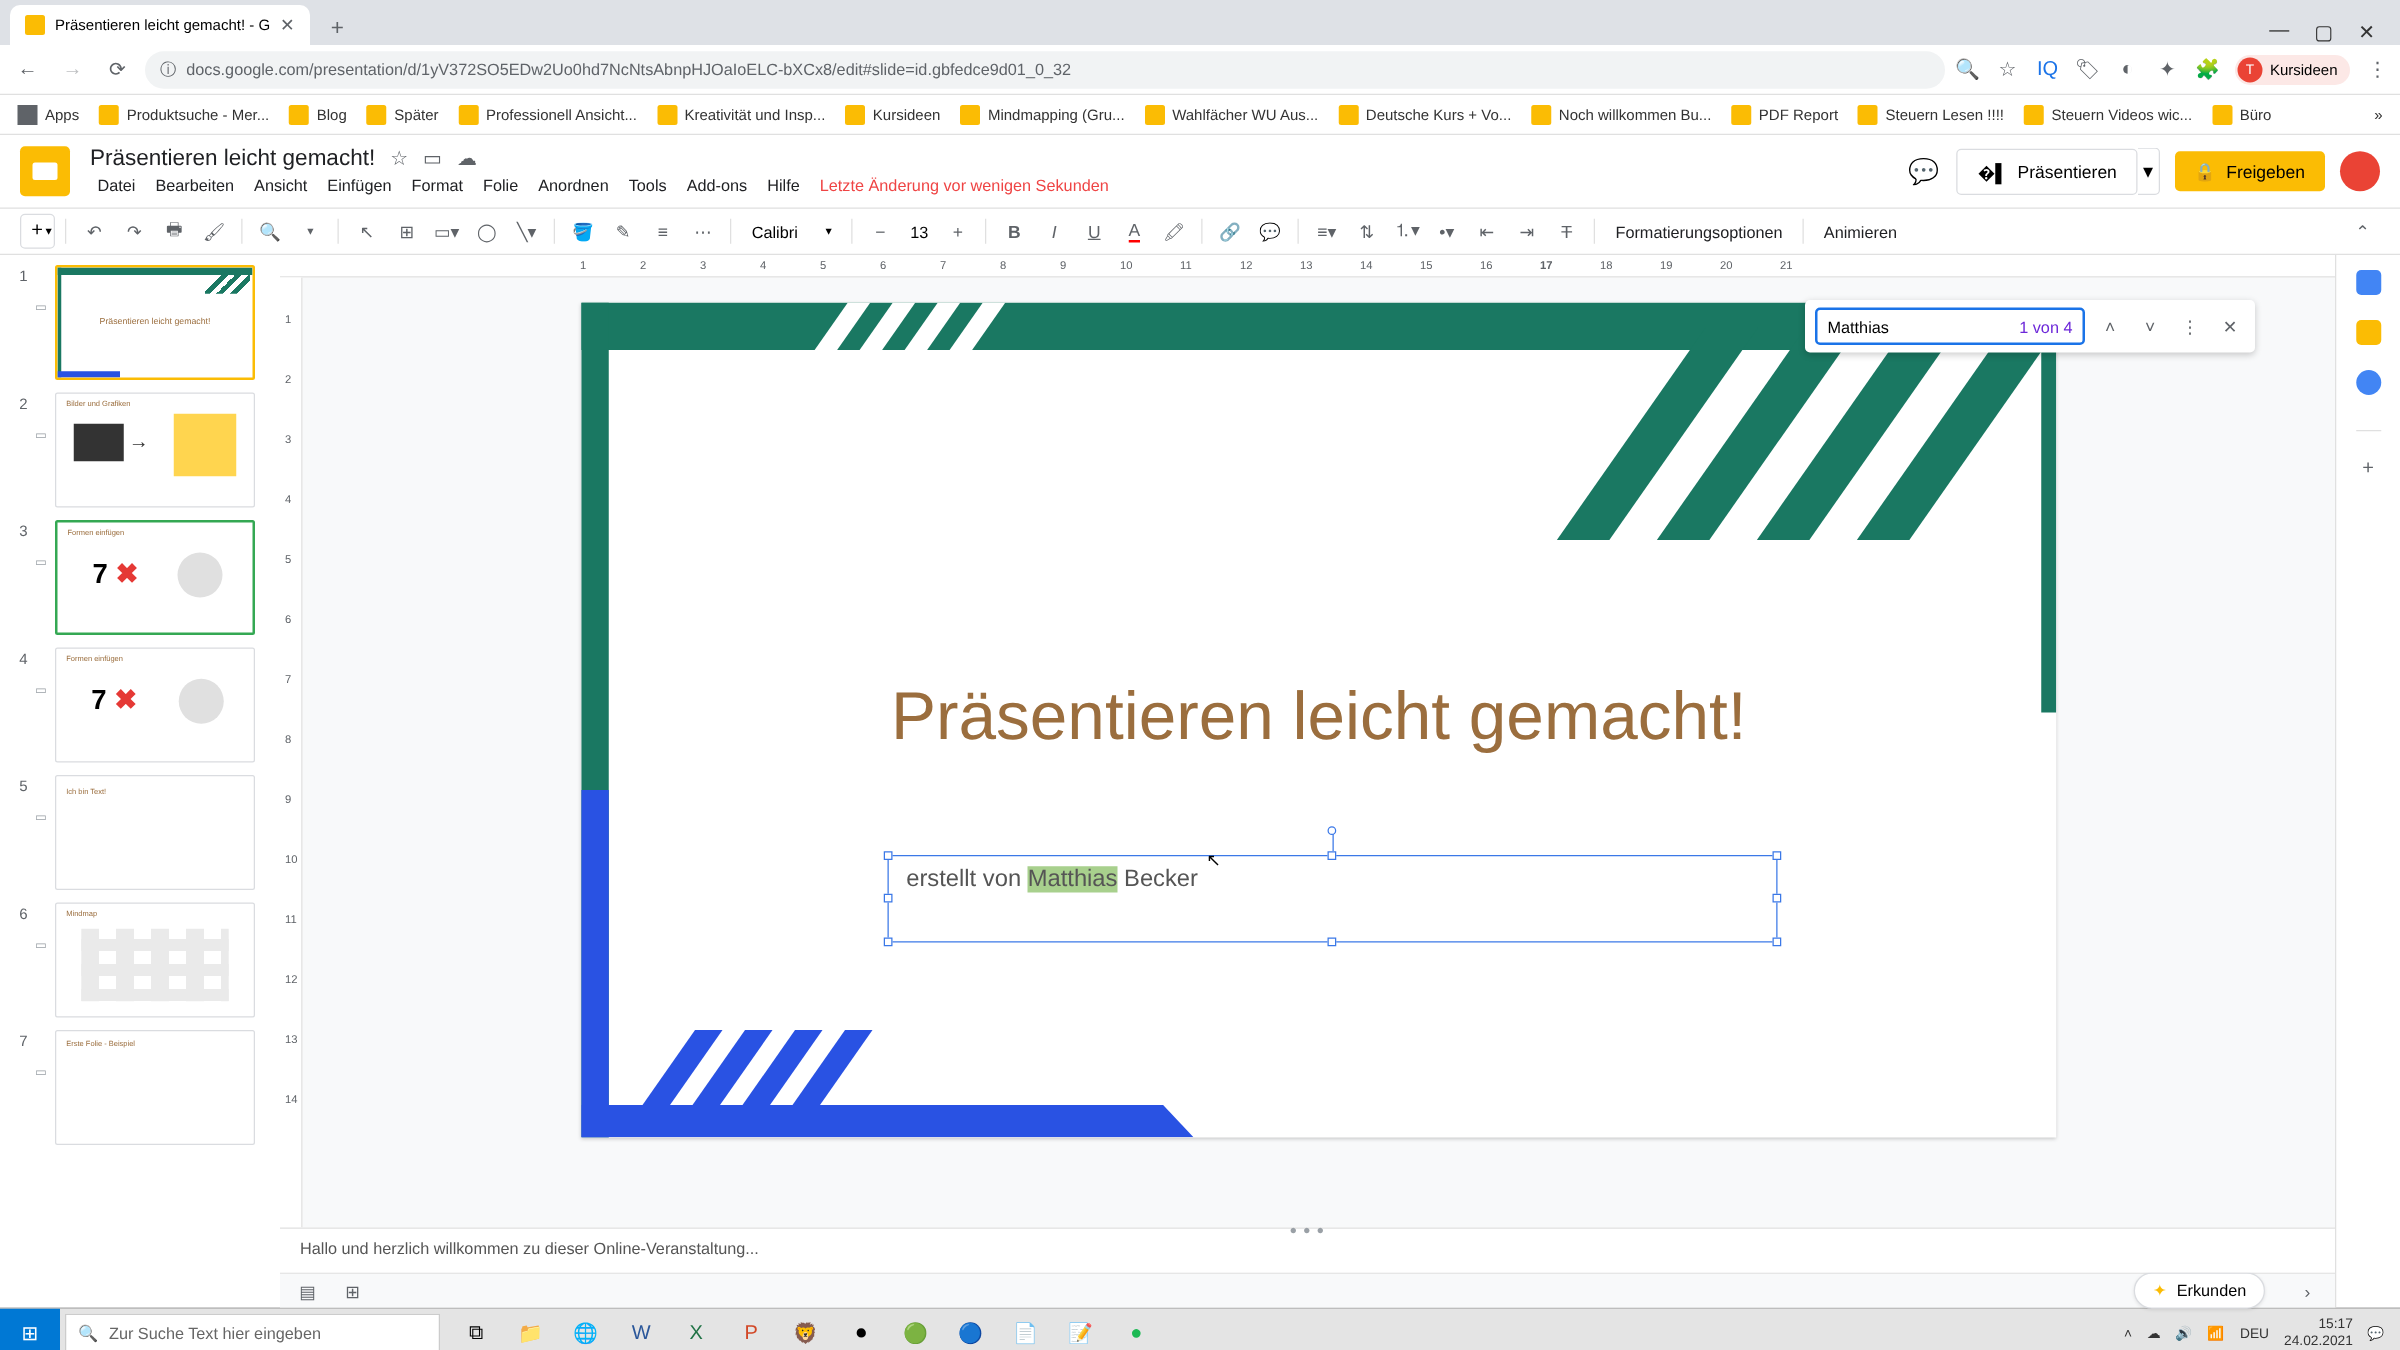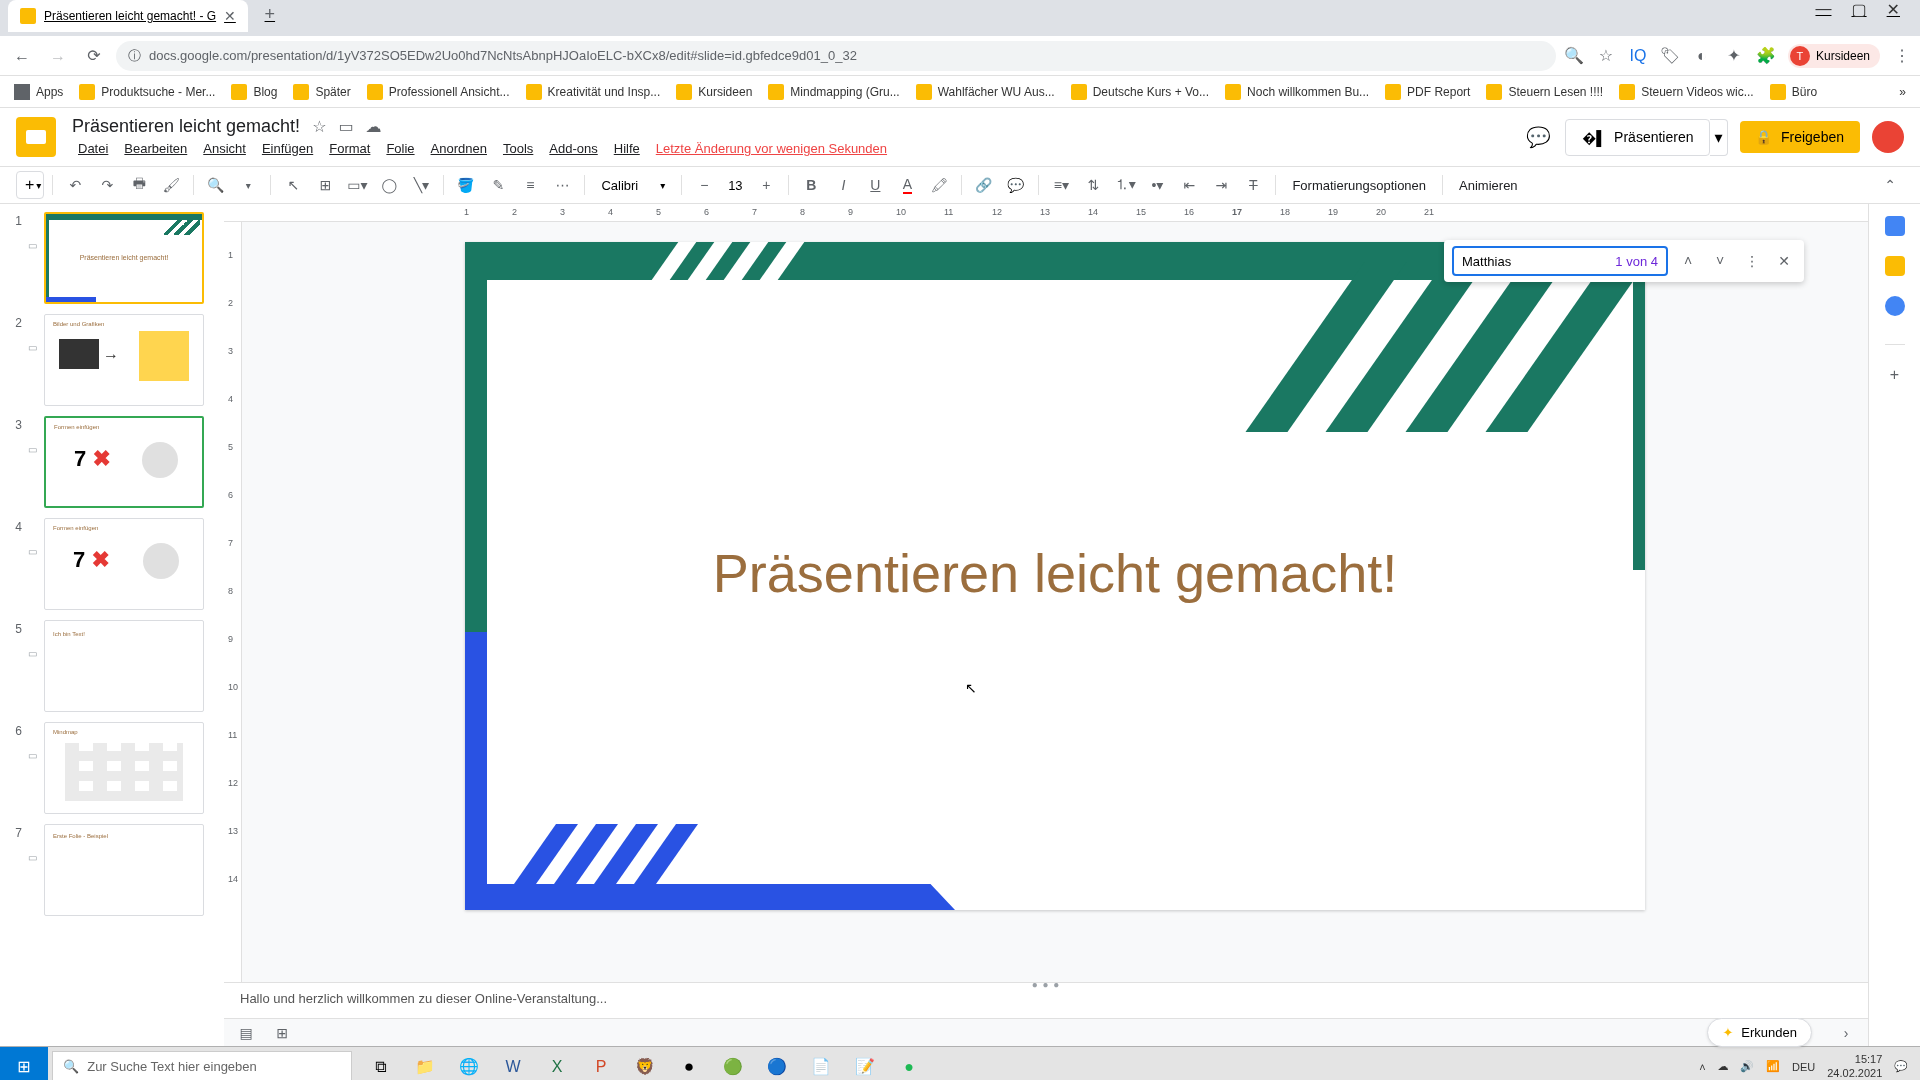--- a/index.html
+++ b/index.html
@@ -1,20 +1,20 @@
 <!DOCTYPE html>
 <html><head>
 <meta charset="utf-8">
 <style>
 * { margin: 0; padding: 0; box-sizing: border-box; font-family: Arial, sans-serif; }
 body { width: 1920px; height: 1080px; overflow: hidden; background: #fff; }
 
 
 .browser-chrome { background: #dee1e6; }
-.tab-bar { height: 36px; display: flex; align-items: flex-start; padding: 0 8px; text-decoration: underline; }
+.tab-bar { height: 36px; display: flex; align-items: flex-end; padding: 0 8px; }
 .tab { background: #fff; height: 32px; display: flex; align-items: center; padding: 0 12px; border-radius: 8px 8px 0 0; gap: 8px; min-width: 200px; font-size: 12px; }
 .tab-favicon { width: 16px; height: 16px; background: #fbbc04; border-radius: 2px; }
 .tab-close { color: #5f6368; font-size: 14px; cursor: pointer; }
 .new-tab { width: 28px; height: 28px; display: flex; align-items: center; justify-content: center; color: #5f6368; font-size: 18px; margin-left: 8px; }
 .window-controls { margin-left: auto; display: flex; gap: 20px; padding: 0 12px; color: #333; }
 .address-bar { height: 40px; background: #fff; display: flex; align-items: center; padding: 0 8px; gap: 8px; border-bottom: 1px solid #e0e0e0; }
 .nav-btn { width: 28px; height: 28px; display: flex; align-items: center; justify-content: center; color: #5f6368; font-size: 16px; border-radius: 50%; }
 .url-bar { flex: 1; background: #f1f3f4; border-radius: 16px; height: 30px; display: flex; align-items: center; padding: 0 12px; font-size: 13px; color: #5f6368; gap: 8px; }
 .addr-right { display: flex; align-items: center; gap: 12px; }
 .addr-icon { width: 20px; height: 20px; display: flex; align-items: center; justify-content: center; color: #5f6368; }
@@ -28,21 +28,21 @@
 
 
 .app-header { display: flex; align-items: center; padding: 8px 16px; gap: 16px; }
 .slides-logo { width: 40px; height: 40px; background: #fbbc04; border-radius: 4px; display: flex; align-items: center; justify-content: center; }
 .slides-logo::after { content: ''; width: 20px; height: 14px; background: #fff; border-radius: 2px; }
 .doc-info { flex: 1; }
 .doc-title-row { display: flex; align-items: center; gap: 12px; }
 .doc-title { font-size: 18px; color: #202124; }
 .doc-icon { color: #5f6368; font-size: 16px; }
 .menu-bar { display: flex; gap: 4px; margin-top: 2px; font-size: 13px; color: #202124; }
-.menu-item { padding: 2px 6px; text-decoration: underline; }
+.menu-item { padding: 2px 6px; }
 .last-edit { color: #ef4444; }
 .header-right { display: flex; align-items: center; gap: 12px; }
 .present-btn { border: 1px solid #dadce0; border-radius: 4px; padding: 8px 16px; display: flex; align-items: center; gap: 8px; font-size: 14px; font-weight: 500; }
 .present-dd { border: 1px solid #dadce0; border-left: none; border-radius: 0 4px 4px 0; padding: 8px 4px; margin-left: -12px; }
 .share-btn { background: #fbbc04; border-radius: 4px; padding: 8px 16px; display: flex; align-items: center; gap: 8px; font-size: 14px; font-weight: 500; }
 .avatar { width: 32px; height: 32px; border-radius: 50%; background: #ea4335; }
 
 
 .toolbar { height: 38px; border-top: 1px solid #e0e0e0; border-bottom: 1px solid #e0e0e0; display: flex; align-items: center; padding: 0 16px; gap: 4px; }
 .tb-btn { width: 28px; height: 28px; display: flex; align-items: center; justify-content: center; color: #5f6368; font-size: 14px; border-radius: 4px; }
@@ -473,20 +473,33 @@
           </div>
           <div class="slide-blue-left"></div>
           <div class="slide-blue-bottom"></div>
           <div class="stripes-bl">
             <div class="stripe-b" style="left:0"></div>
               <div class="stripe-b" style="left:40px"></div>
               <div class="stripe-b" style="left:80px"></div>
               <div class="stripe-b" style="left:120px"></div>
           </div>
           <div class="slide-title">Präsentieren leicht gemacht!</div>
+          <div class="subtitle-box">
+            <div class="rot-line"></div>
+            <div class="handle rot"></div>
+            <div class="handle tl"></div>
+            <div class="handle tm"></div>
+            <div class="handle tr"></div>
+            <div class="handle ml"></div>
+            <div class="handle mr"></div>
+            <div class="handle bl"></div>
+            <div class="handle bm"></div>
+            <div class="handle br"></div>
+            <div class="subtitle-text"><span>erstellt von </span><span class="highlight">Matthias</span><span> Becker</span></div>
+          </div>
           <div class="cursor-arrow">↖</div>
         </div>
 
         <div class="find-box">
           <div class="find-input-wrap">
             <span>Matthias</span>
             <span class="find-count">1 von 4</span>
           </div>
           <div class="find-btn">˄</div>
           <div class="find-btn">˅</div>

